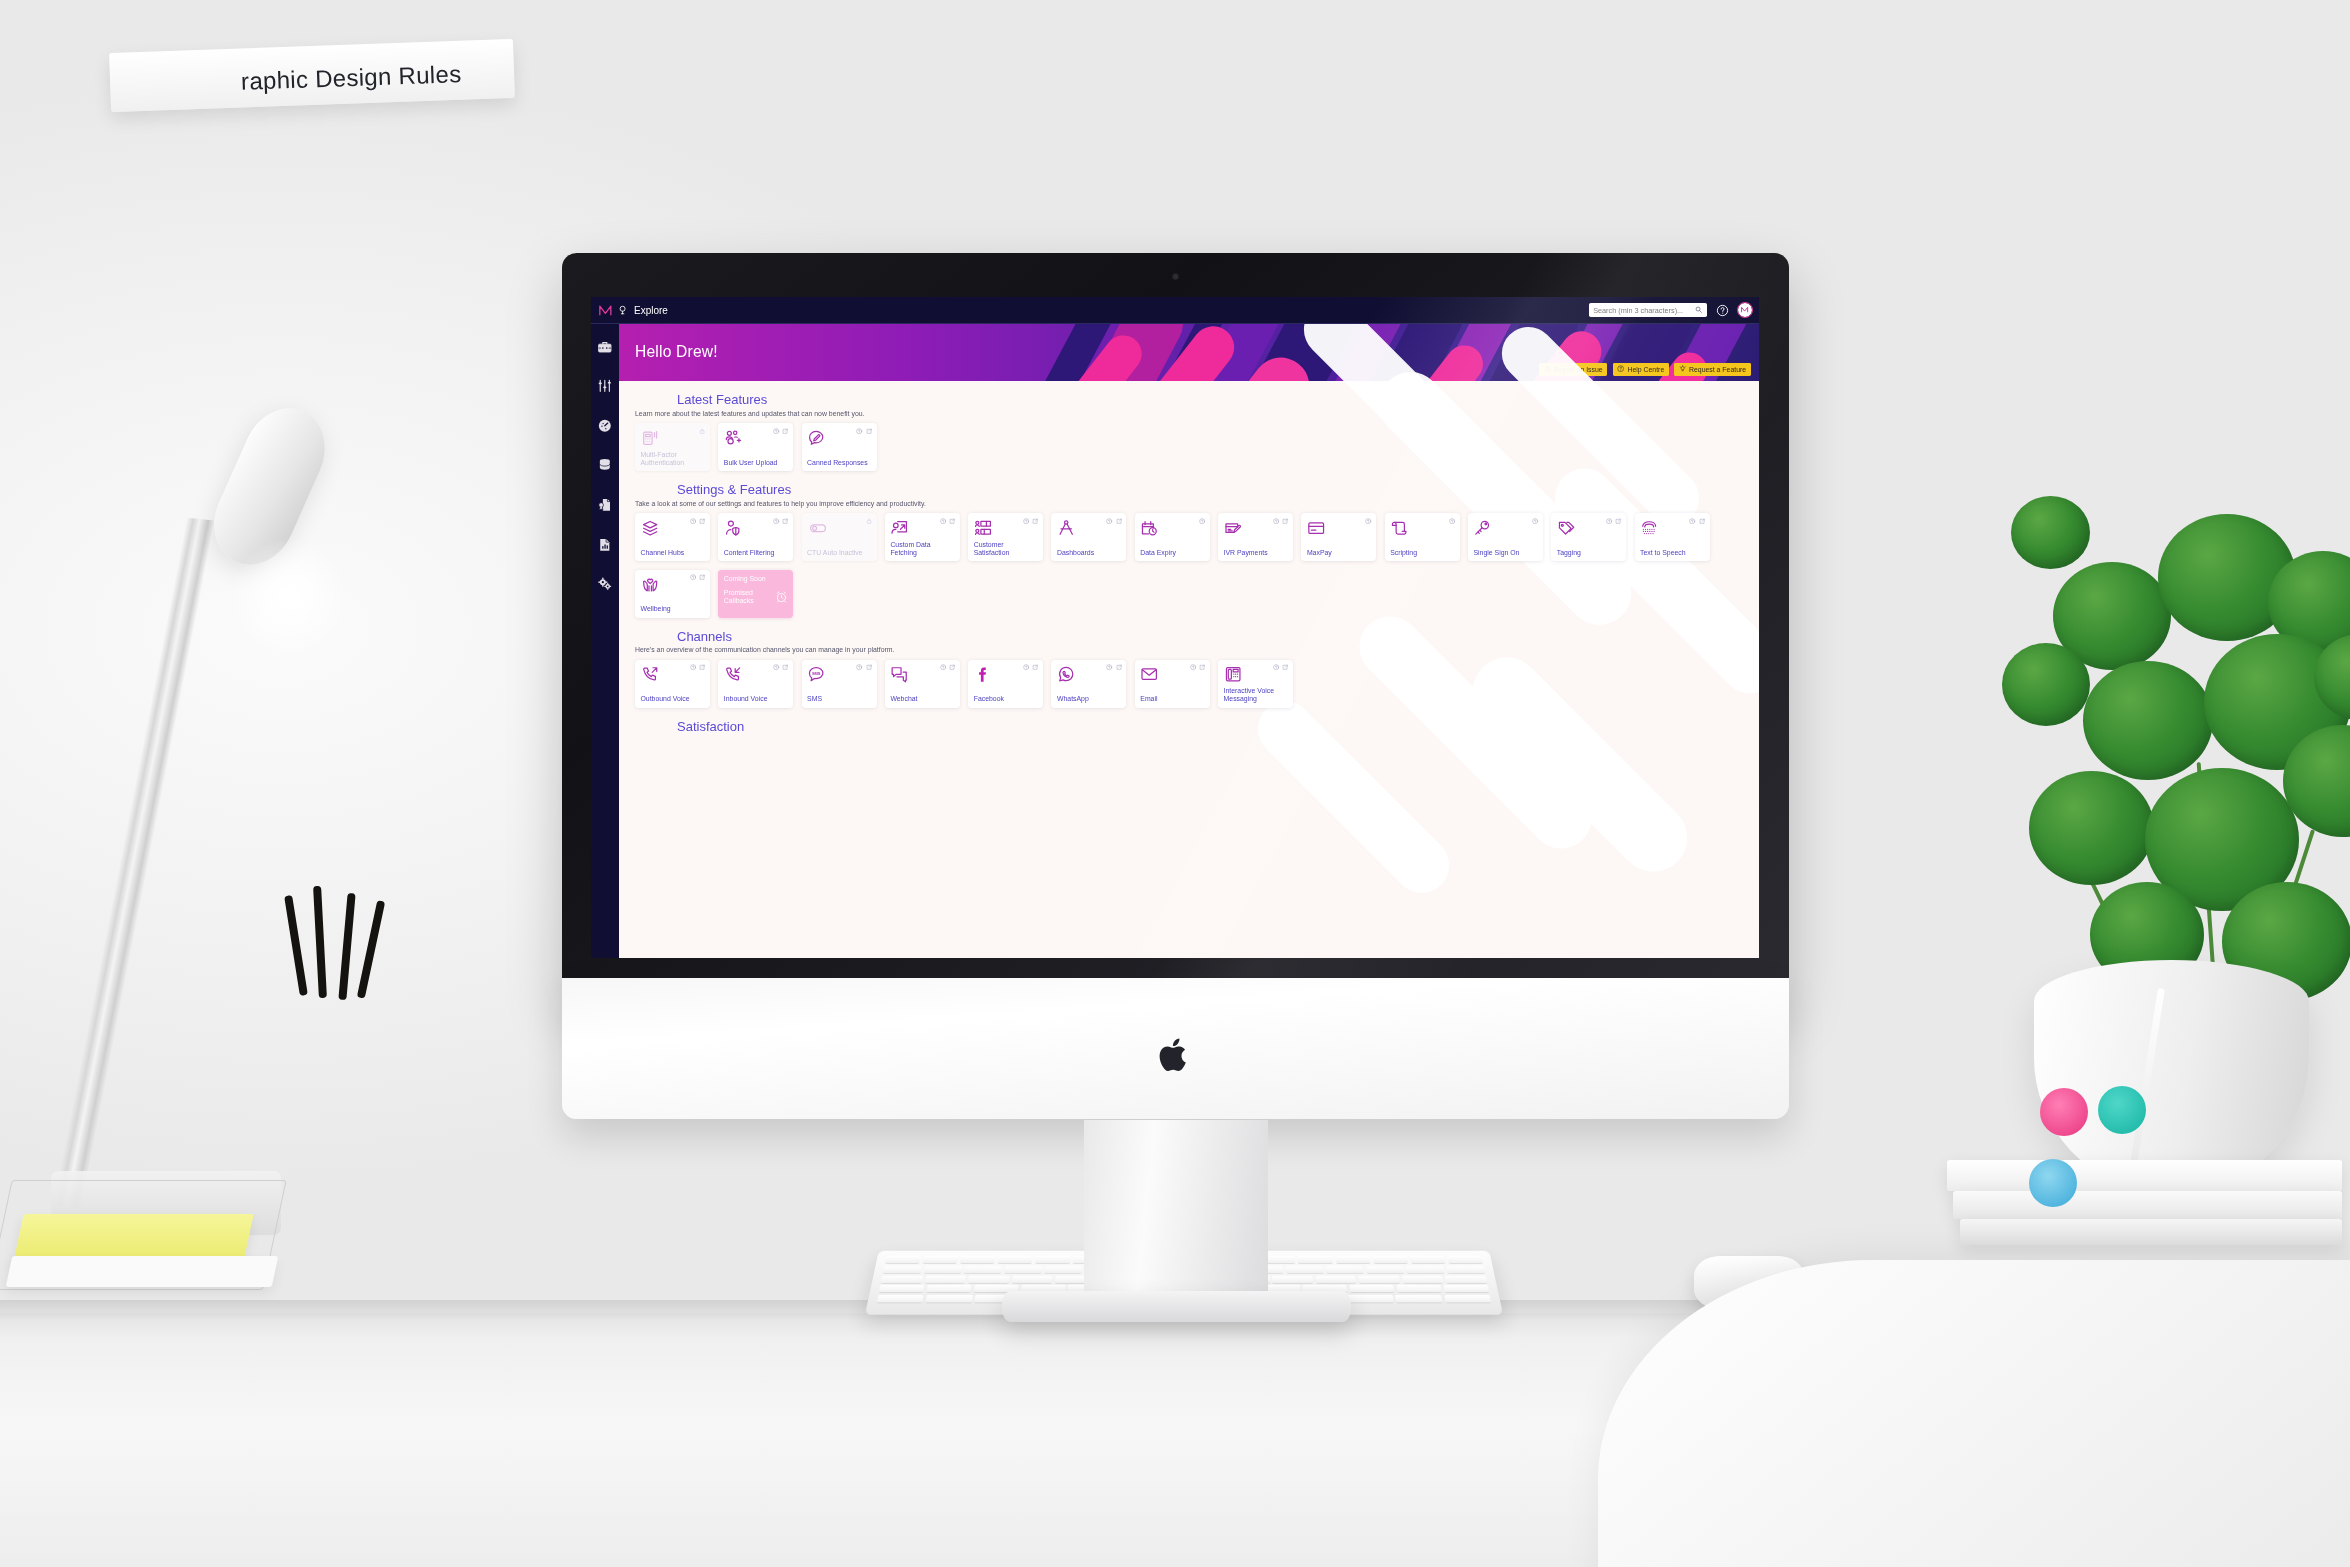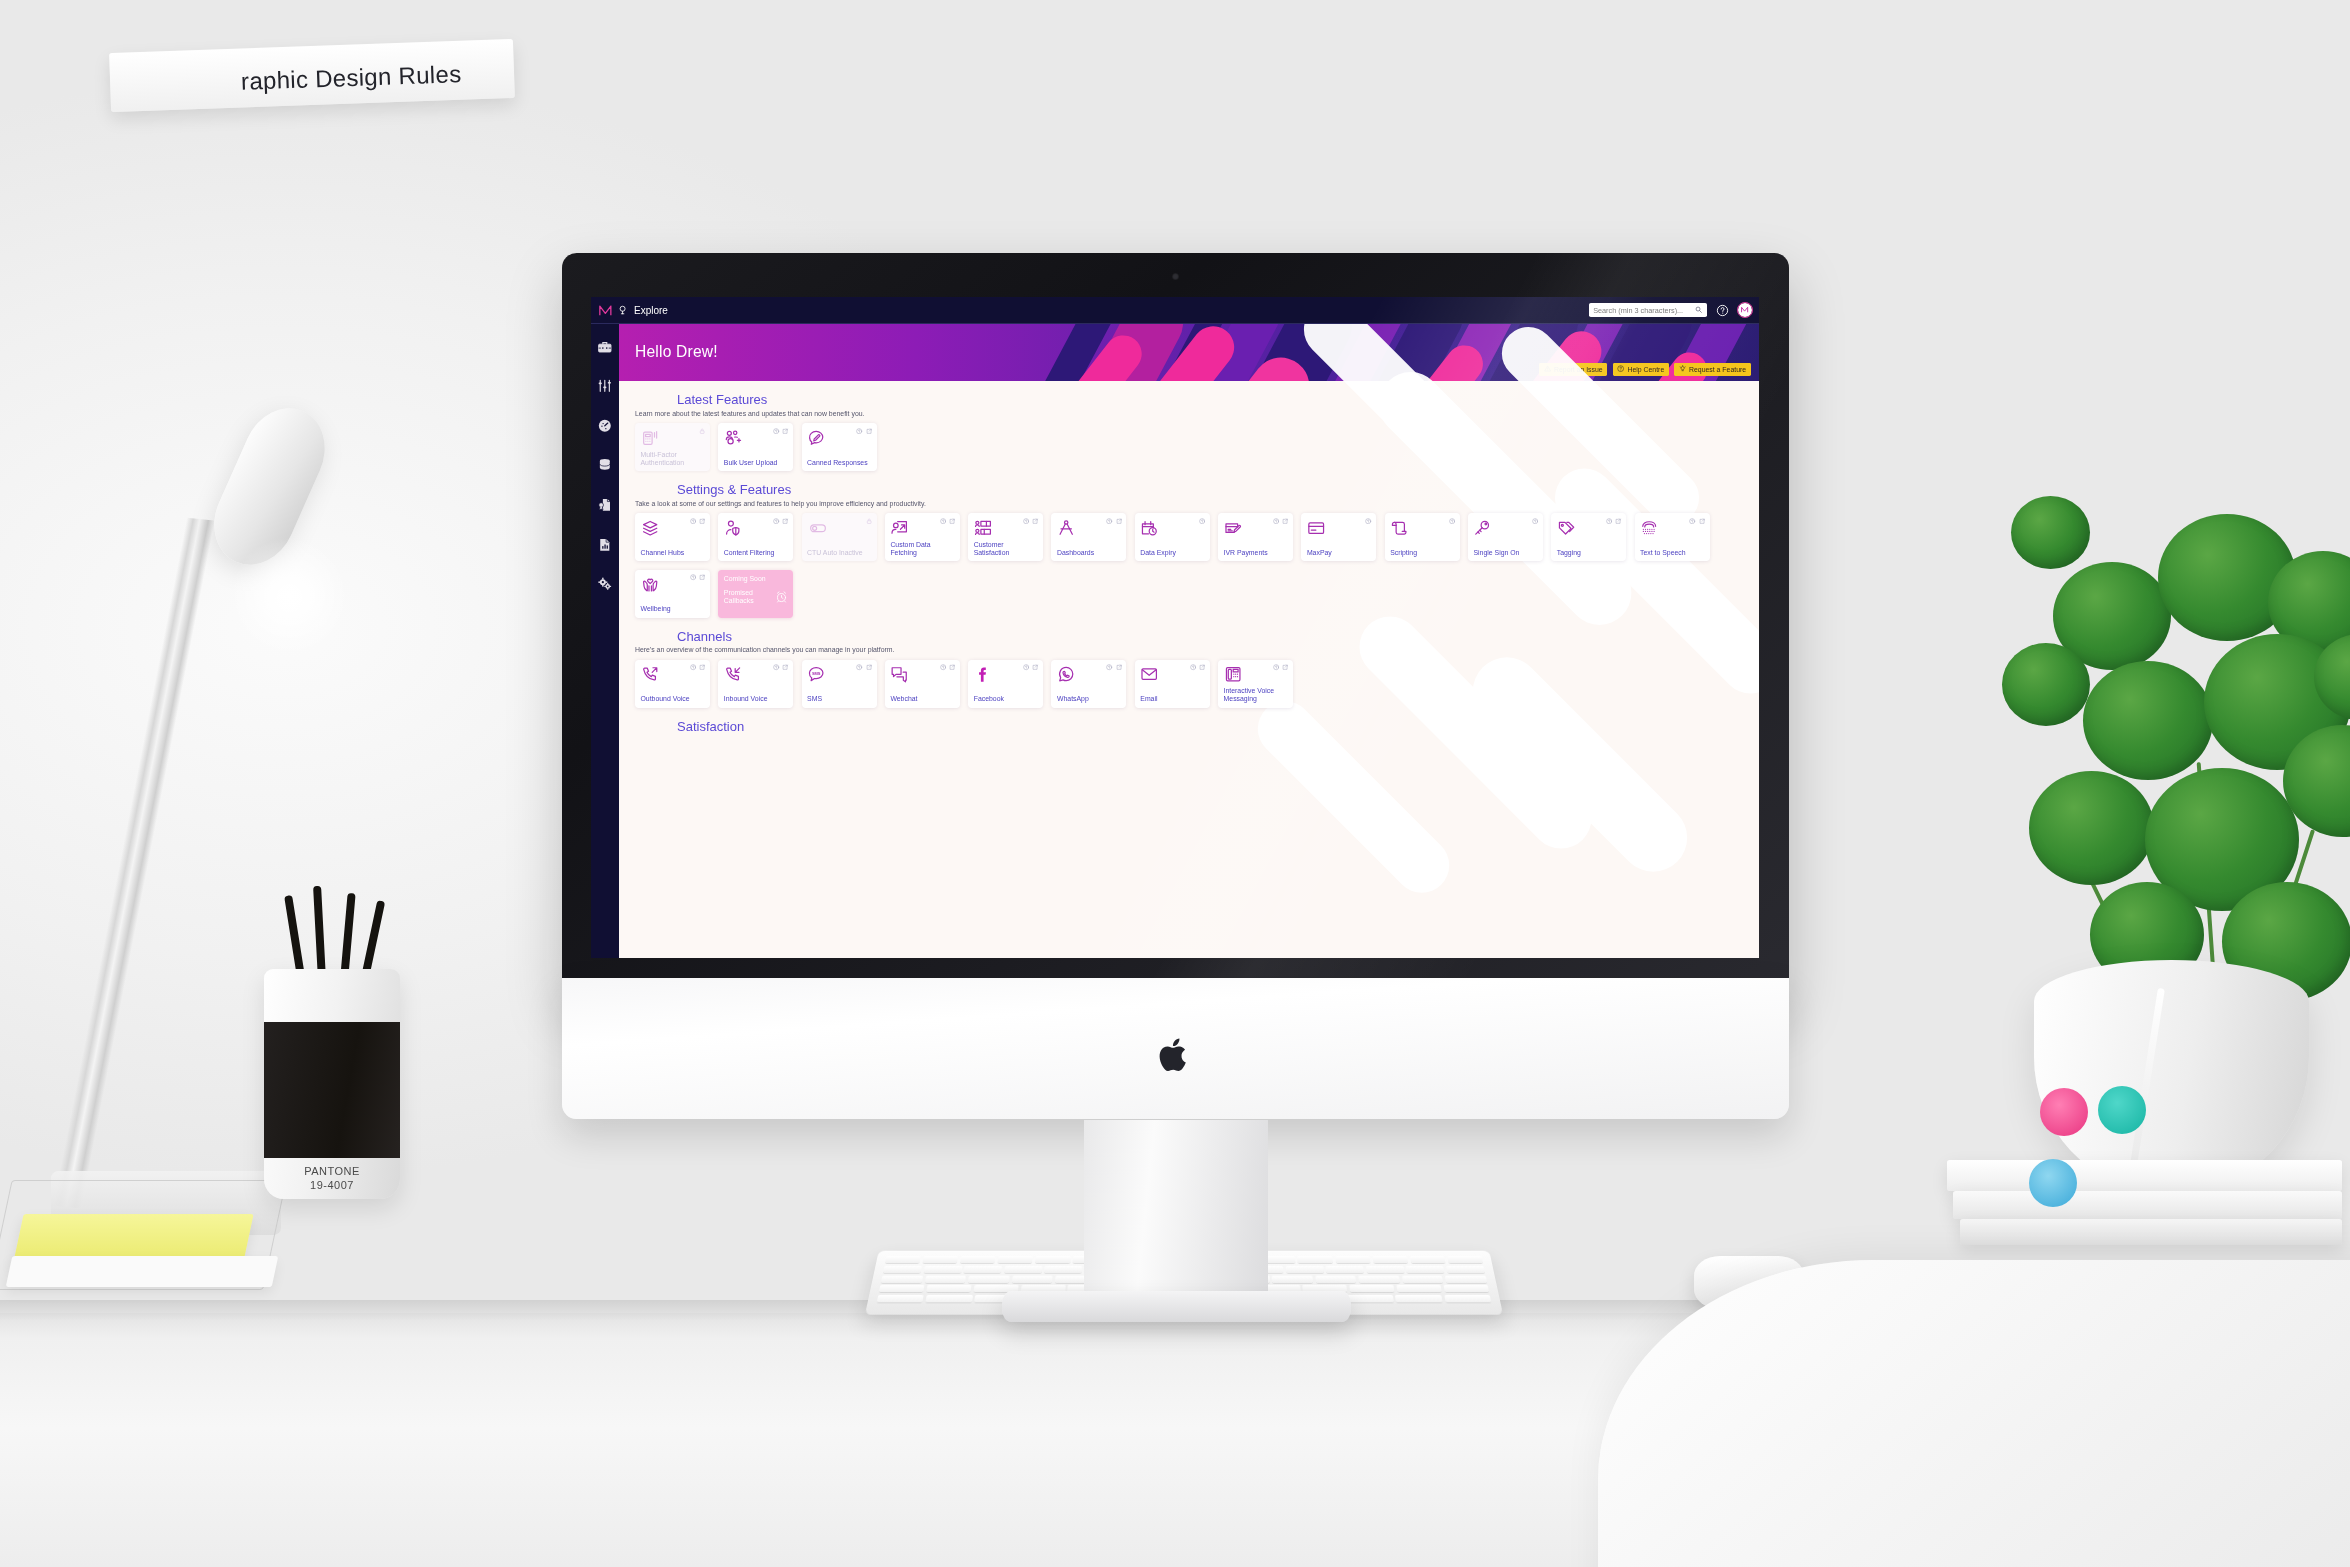--- a/index.html
+++ b/index.html
@@ -218,27 +218,20 @@
   <div id="lamp-base"></div>
 
   <div id="tray"></div>
   <div id="pad"></div>
   <div id="pad2"></div>
 
   <div class="pen" id="pen1"></div>
   <div class="pen" id="pen2"></div>
   <div class="pen" id="pen3"></div>
   <div class="pen" id="pen4"></div>
-  <div id="cup">
-    <div id="cup-band"></div>
-    <div id="cup-lbl">
-      <div>PANTONE</div>
-      <div>19-4007</div>
-    </div>
-  </div>
 
   <div id="plant">
     <div class="stem" style="left:2167px;top:808px;height:165px;transform:rotate(-14deg);"></div>
     <div class="stem" style="left:2204px;top:762px;height:211px;transform:rotate(-4deg);"></div>
     <div class="stem" style="left:2245px;top:790px;height:184px;transform:rotate(7deg);"></div>
     <div class="stem" style="left:2112px;top:863px;height:129px;transform:rotate(-26deg);"></div>
     <div class="stem" style="left:2287px;top:826px;height:156px;transform:rotate(18deg);"></div>
     <div class="leaf" style="left:2053px;top:562px;width:118px;height:108px;"></div>
     <div class="leaf" style="left:2158px;top:514px;width:138px;height:127px;"></div>
     <div class="leaf" style="left:2268px;top:551px;width:110px;height:103px;"></div>

